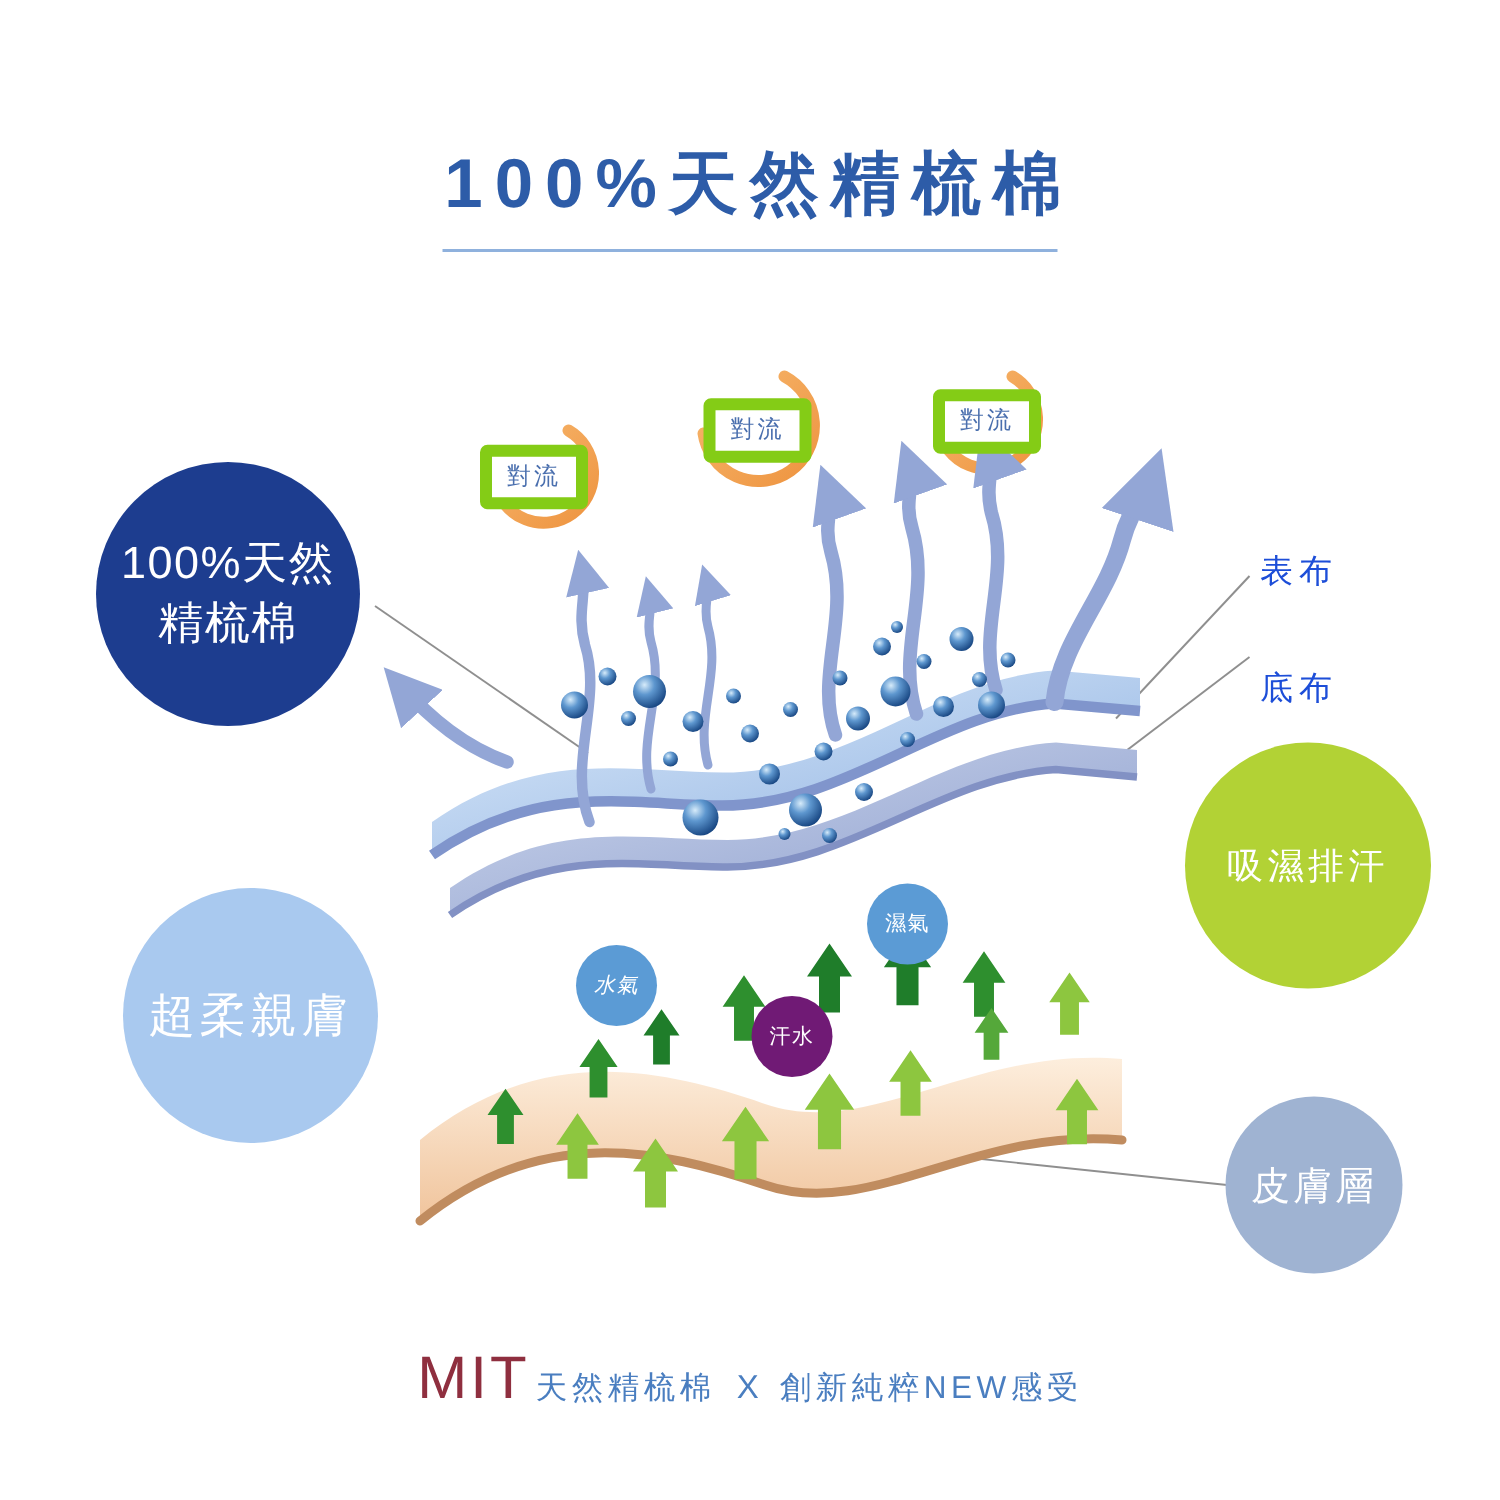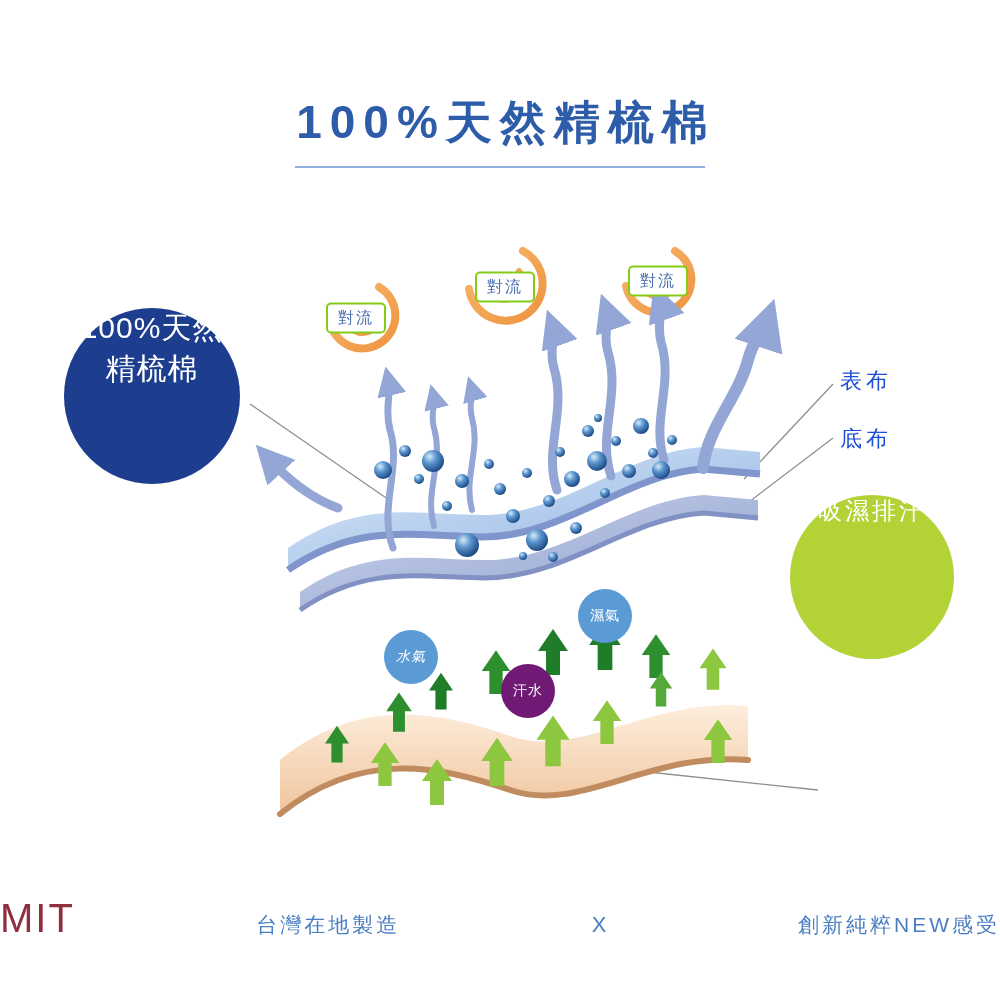--- a/index.html
+++ b/index.html
@@ -17,53 +17,53 @@
   }
   .subtitle-row {
     position:absolute; top:166px; left:0; width:100%;
     display:flex; align-items:center; justify-content:center;
   }
   .hline { width:205px; height:2px; background:#8fb1dd; }
   .subtitle-text { margin:0 14px; font-size:27px; color:#6f9ad2; letter-spacing:9px; }
 
   .circle {
     position:absolute; border-radius:50%; color:#fff; text-align:center;
-    display:flex; flex-direction:column; align-items:center; justify-content:flex-start;
+    display:flex; flex-direction:column; align-items:center; justify-content:center;
   }
   .circle-material { left:64px; top:308px; width:176px; height:176px; background:#1d3d8f; font-size:30px; line-height:1.35; letter-spacing:1px; }
   .circle-soft { left:82px; top:592px; width:170px; height:170px; background:#a9c9ef; font-size:31px; letter-spacing:3px; }
   .circle-wicking { left:790px; top:495px; width:164px; height:164px; background:#b2d235; font-size:24px; letter-spacing:3px; }
   .circle-skin { left:817px; top:731px; width:118px; height:118px; background:#9fb3d2; font-size:26px; letter-spacing:2px; }
 
   .fab-label { position:absolute; font-size:22px; color:#1d4ed8; letter-spacing:4px; }
   .label-surface { left:840px; top:366px; }
-  .label-bottom { left:840px; top:424px; }
+  .label-bottom { left:840px; top:444px; }
 
   .conv-label {
     position:absolute; transform:translate(-50%,-50%);
-    background:#fff; border:2px solid #84cc16; border-radius:5px;
+    background:#fff; border:8px solid #84cc16; border-radius:5px;
     color:#4a6fae; font-size:16px; letter-spacing:2px; padding:3px 10px; white-space:nowrap;
   }
   .conv-1 { left:356px; top:318px; }
   .conv-2 { left:505px; top:287px; }
   .conv-3 { left:658px; top:281px; }
 
   .moist {
     position:absolute; transform:translate(-50%,-50%);
     width:54px; height:54px; border-radius:50%;
     background:#5b9bd5; color:#fff; font-size:14px; letter-spacing:1px;
     display:flex; align-items:center; justify-content:center;
   }
   .moist-shiqi  { left:605px; top:616px; }
   .moist-shuiqi { left:411px; top:657px;font-style:italic; }
   .moist-hanshui{ left:528px; top:691px; background:#701a75; }
 
   .footer {
     position:absolute; top:872px; left:0; width:100%;
-    display:flex; align-items:baseline; justify-content:space-between;
+    display:flex; align-items:baseline; justify-content:center;
   }
   .mit    { font-size:40px; color:#8f2f3f; letter-spacing:2px; }
   .made   { font-size:21px; color:#4a7ec0; letter-spacing:3px; margin-left:4px; }
   .sep    { font-size:22px; color:#4a7ec0; margin:0 14px; }
   .slogan { font-size:21px; color:#4a7ec0; letter-spacing:3px;margin-top:39px; }
 </style>
 </head>
 <body>
 
 <div class="stage">
@@ -192,33 +192,35 @@
   <div class="title">100%天然精梳棉</div>
   <div class="subtitle-row">
     <span class="hline"></span>
     <span class="hline"></span>
   </div>
 
   <div class="circle circle-material">
     <span>100%天然</span>
     <span>精梳棉</span>
   </div>
+  <div class="circle circle-soft">超柔親膚</div>
   <div class="circle circle-wicking">吸濕排汗</div>
+  <div class="circle circle-skin">皮膚層</div>
 
   <div class="fab-label label-surface">表布</div>
   <div class="fab-label label-bottom">底布</div>
 
   <div class="conv-label conv-1">對流</div>
   <div class="conv-label conv-2">對流</div>
   <div class="conv-label conv-3">對流</div>
 
   <div class="moist moist-shiqi">濕氣</div>
   <div class="moist moist-shuiqi">水氣</div>
   <div class="moist moist-hanshui">汗水</div>
 
   <div class="footer">
     <span class="mit">MIT</span>
-    <span class="made">台灣在地製造</span>
+    <span class="made">天然精梳棉</span>
     <span class="sep">X</span>
     <span class="slogan">創新純粹NEW感受</span>
   </div>
 
 </div>
 
 </body></html>

